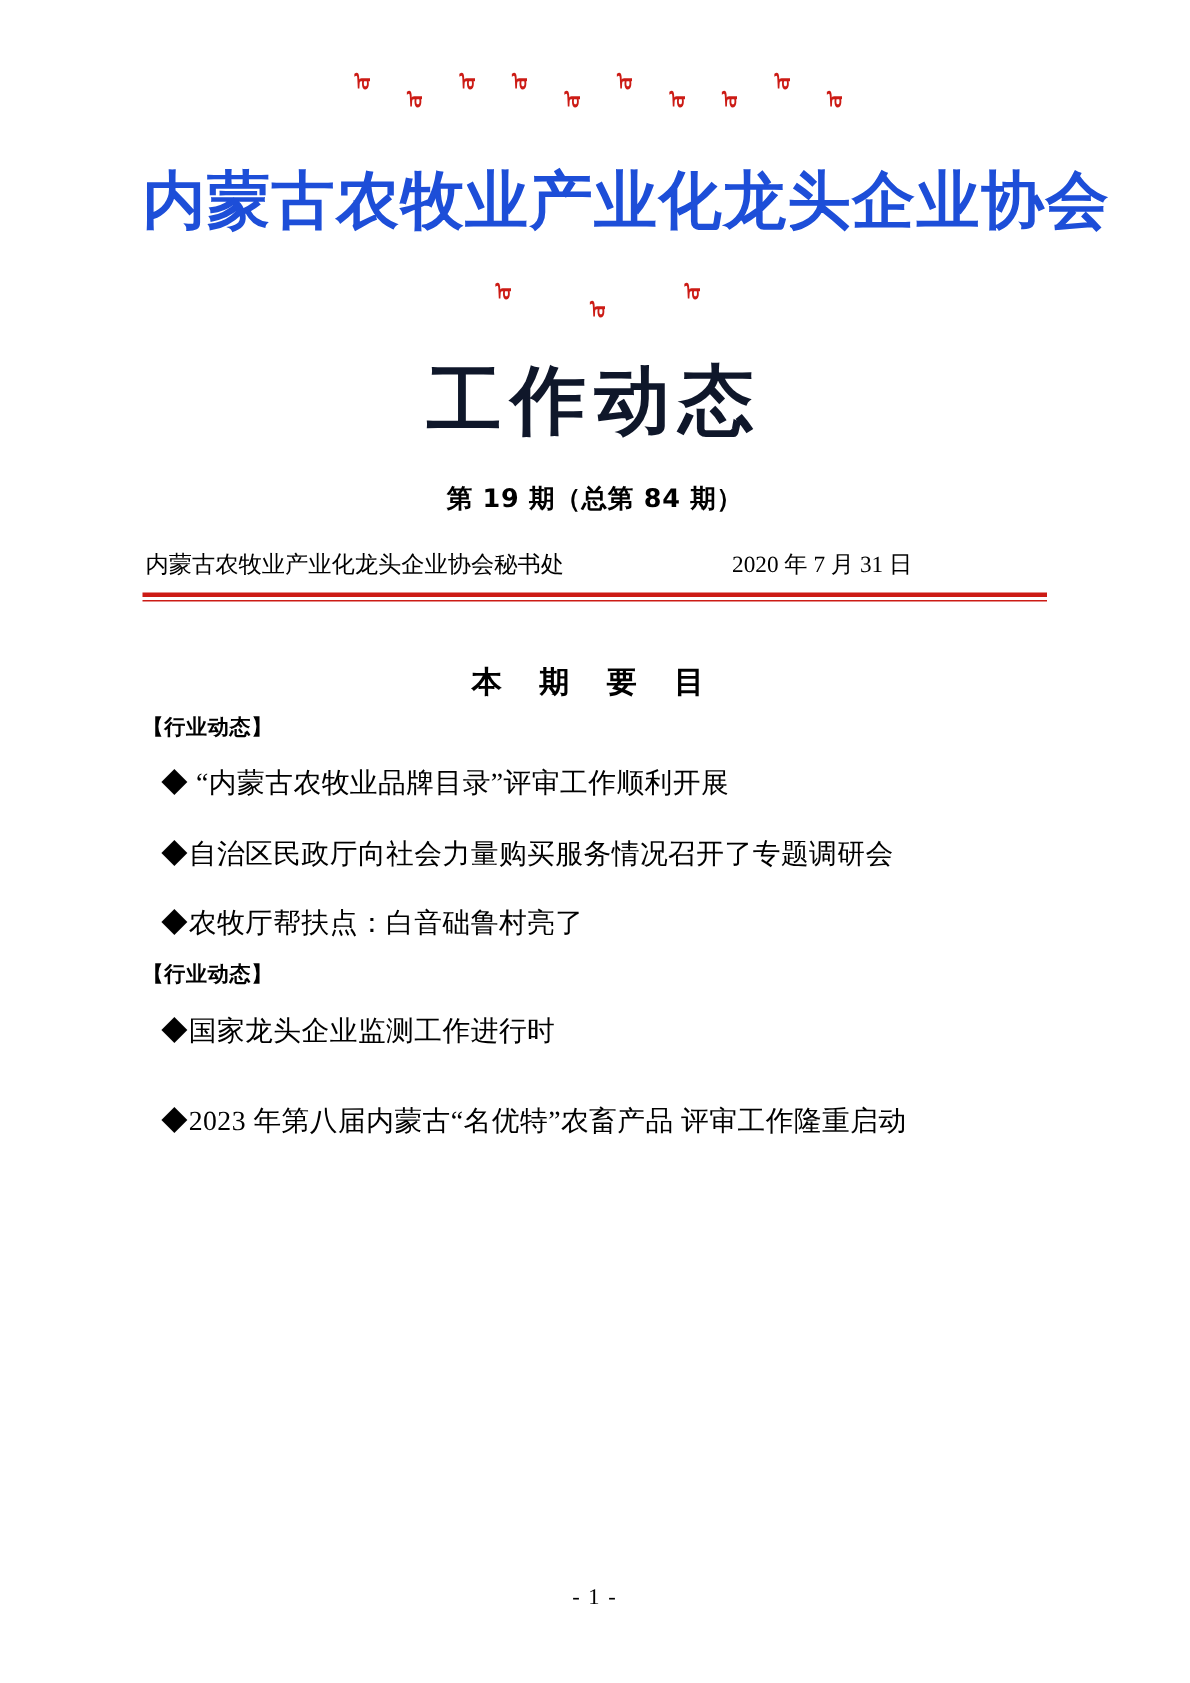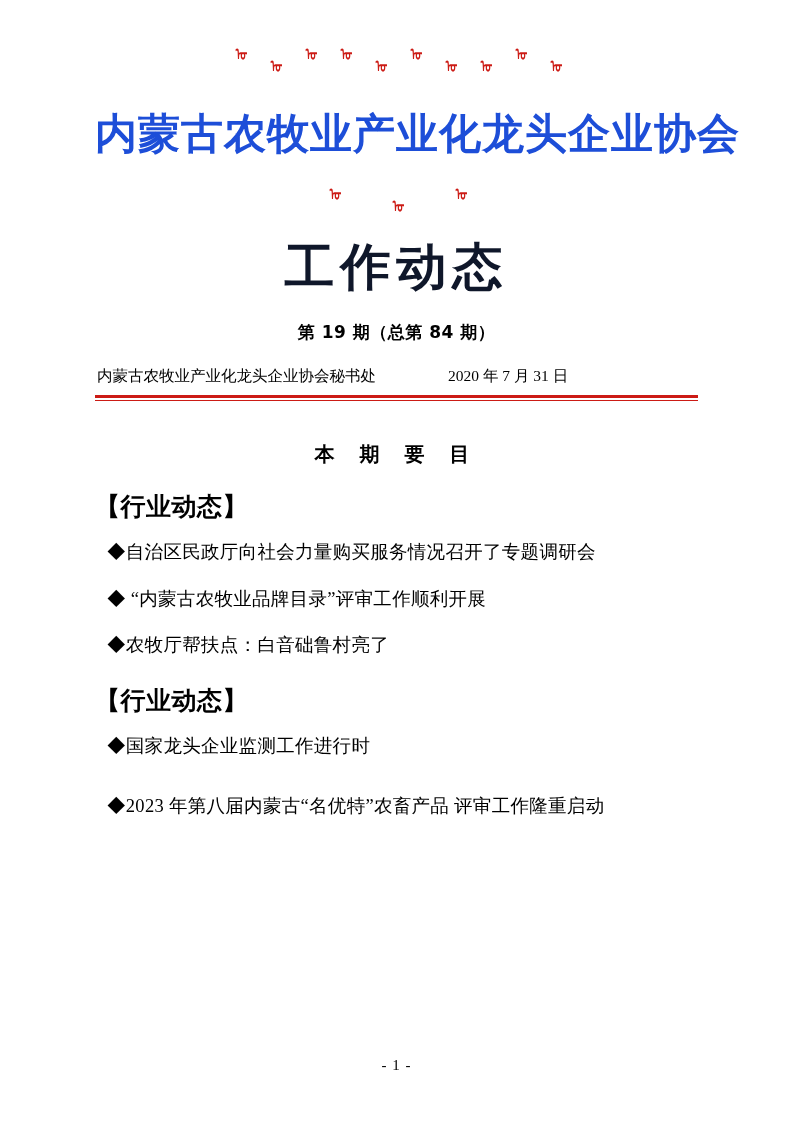--- a/index.html
+++ b/index.html
@@ -87,20 +87,21 @@
   }
 
   
   .pub-row {
     display: flex;
     justify-content: flex-start;
     align-items: baseline;
     font-size: 15.5px;
     margin-top: 22px;
     padding: 0 8px 0 2px;
+    gap: 40px;
   }
   .pub-org { white-space: nowrap; }
   .pub-date { margin-left: 72px; white-space: nowrap; }
 
   
   .rule-wrap { margin-top: 8px; }
   .rule-thick {
     height: 2.5px;
     background: #cc1b15;
     width: 100%;
@@ -117,22 +118,22 @@
     text-align: center;
     font-family: "DejaVu Sans", sans-serif;
     font-weight: bold;
     font-size: 20px;
     letter-spacing: 9px;
     margin-top: 40px;
   }
   .section-heading {
     font-family: Liberation Serif, serif;
     font-weight: bold;
-    font-size: 25px;
-    margin-top: 22px;
+    font-size: 14px;
+    margin-top: 8px;
     margin-bottom: 2px;
     letter-spacing: 0.5px;
   }
   .toc-item {
     font-size: 18.5px;
     line-height: 1.85;
     margin-top: 12px;
     letter-spacing: 0.3px;
   }
   .toc-item.indent { padding-left: 12px; }
@@ -189,22 +190,22 @@
 
   <div class="rule-wrap">
     <div class="rule-thick"></div>
     <div class="rule-thin"></div>
   </div>
 
   <div class="contents-heading">本 期 要 目</div>
 
   <div>
     <div class="section-heading">【行业动态】</div>
+    <div class="toc-item indent">◆ “内蒙古农牧业品牌目录”评审工作顺利开展</div>
     <div class="toc-item indent">◆自治区民政厅向社会力量购买服务情况召开了专题调研会</div>
-    <div class="toc-item indent">◆ “内蒙古农牧业品牌目录”评审工作顺利开展</div>
     <div class="toc-item indent">◆农牧厅帮扶点：白音础鲁村亮了</div>
   </div>
 
   <div>
     <div class="section-heading">【行业动态】</div>
     <div class="toc-item indent">◆国家龙头企业监测工作进行时</div>
     <div class="toc-item indent wide">◆2023 年第八届内蒙古“名优特”农畜产品 评审工作隆重启动</div>
   </div>
 
   <div class="page-number">- 1 -</div>

